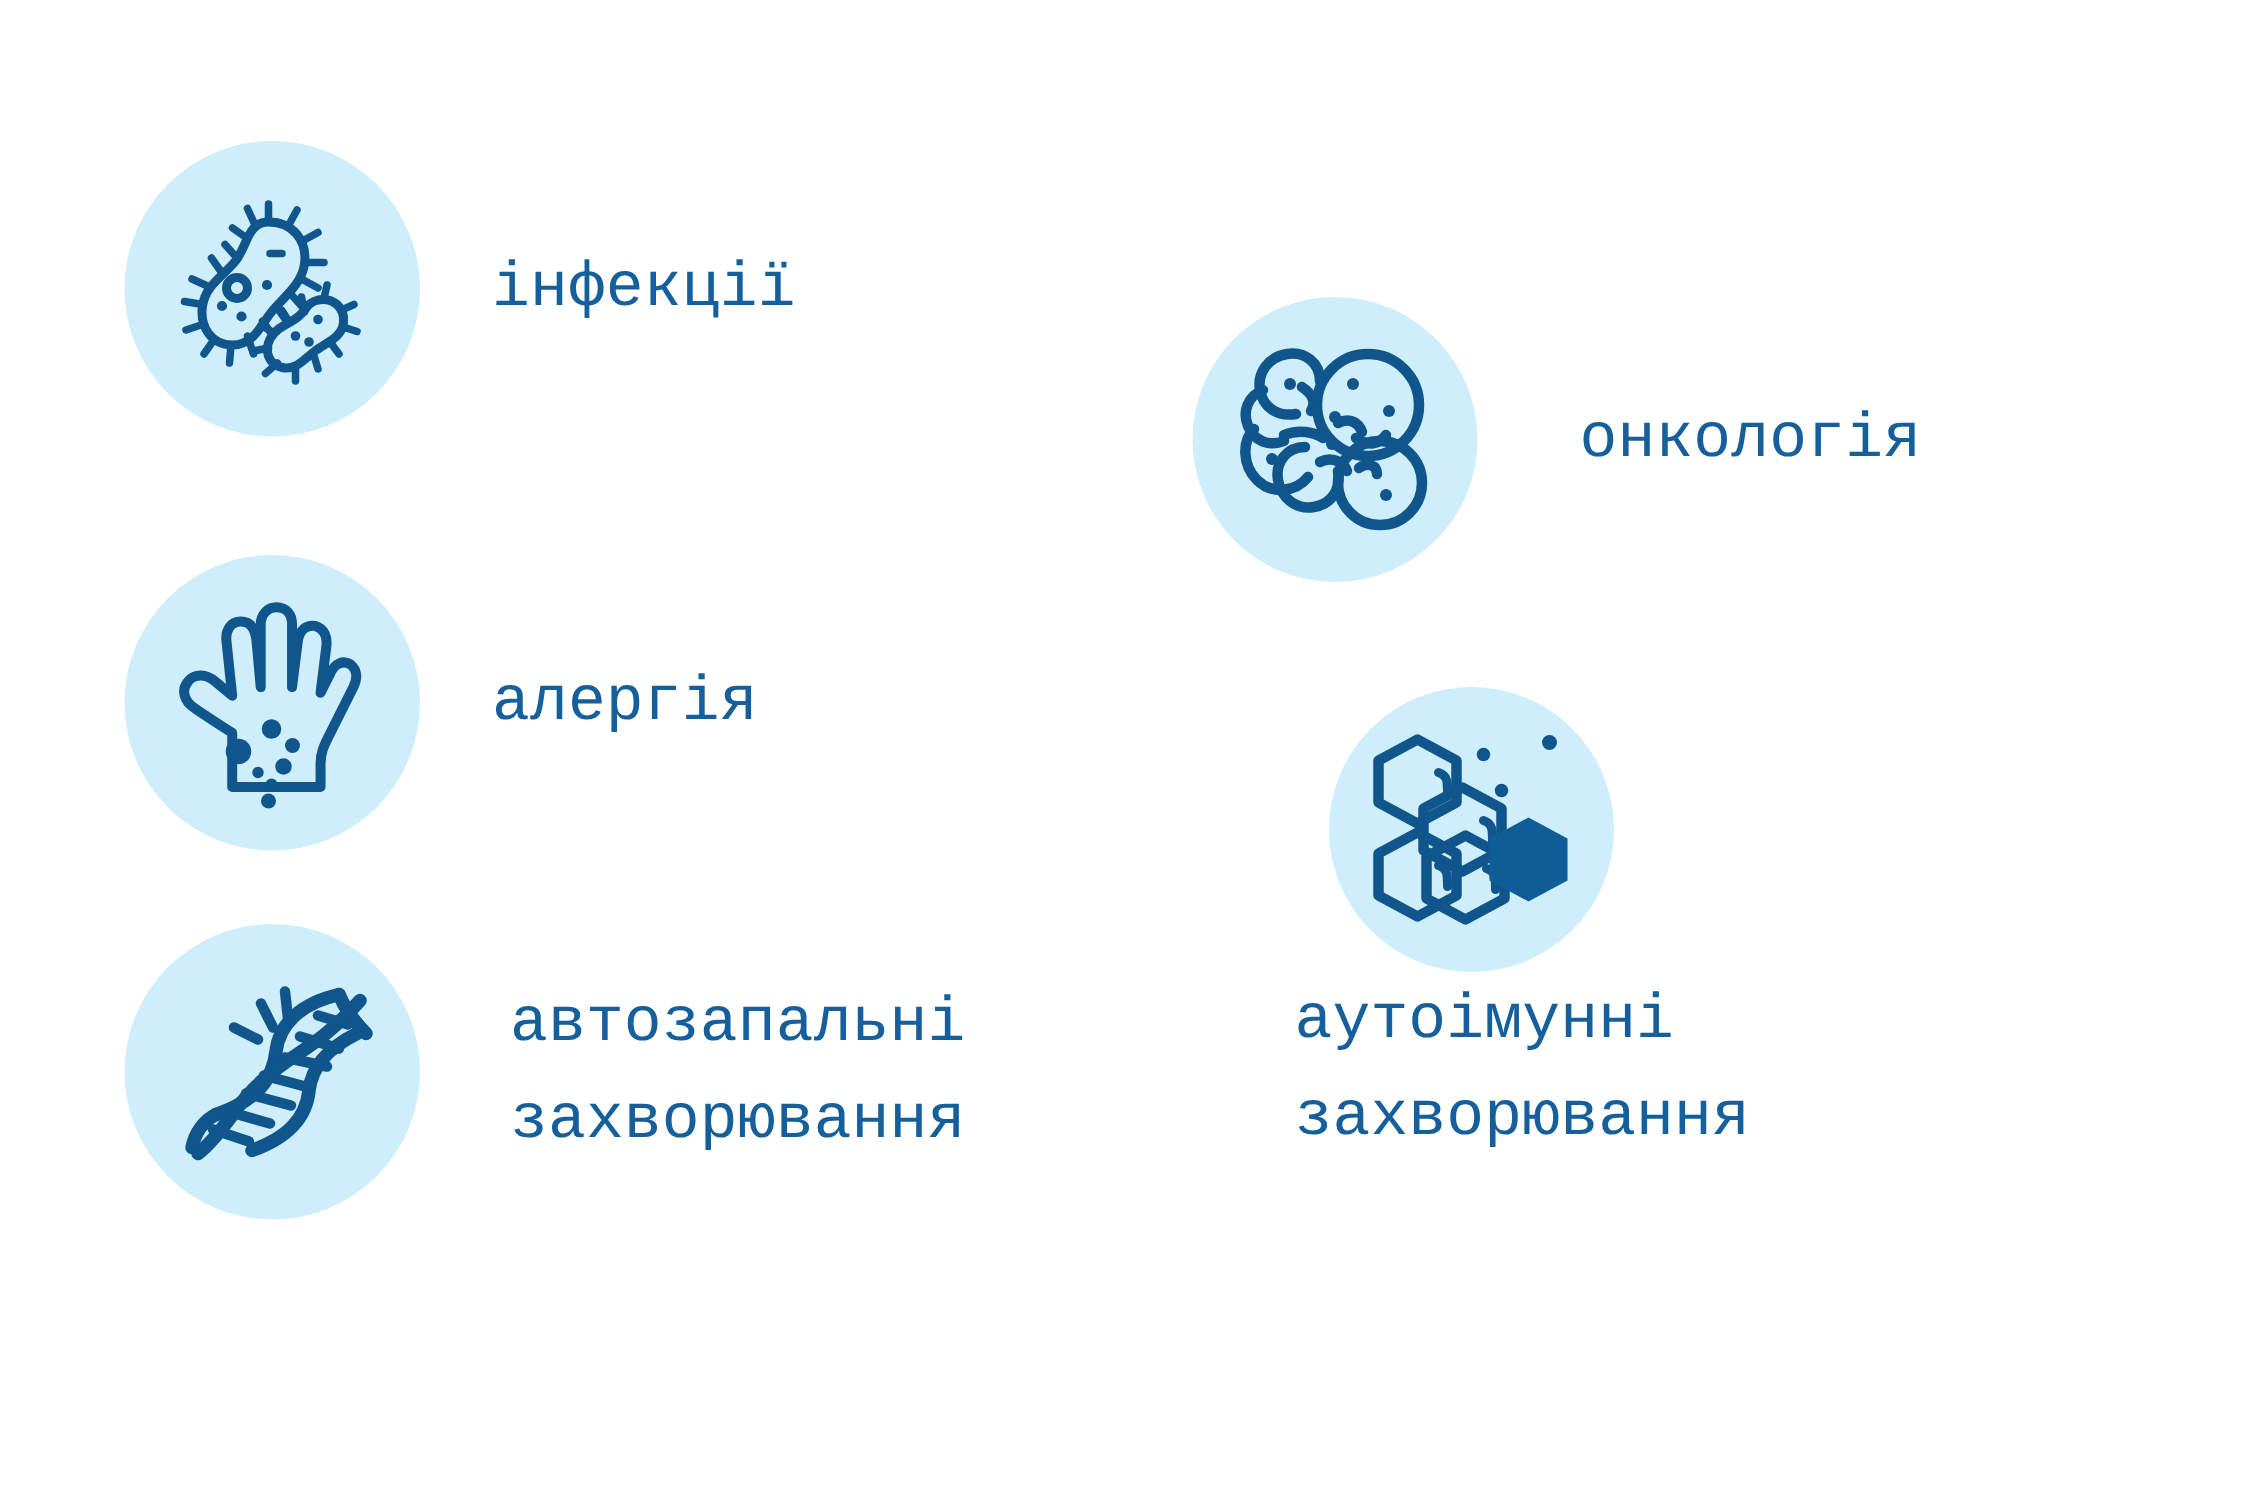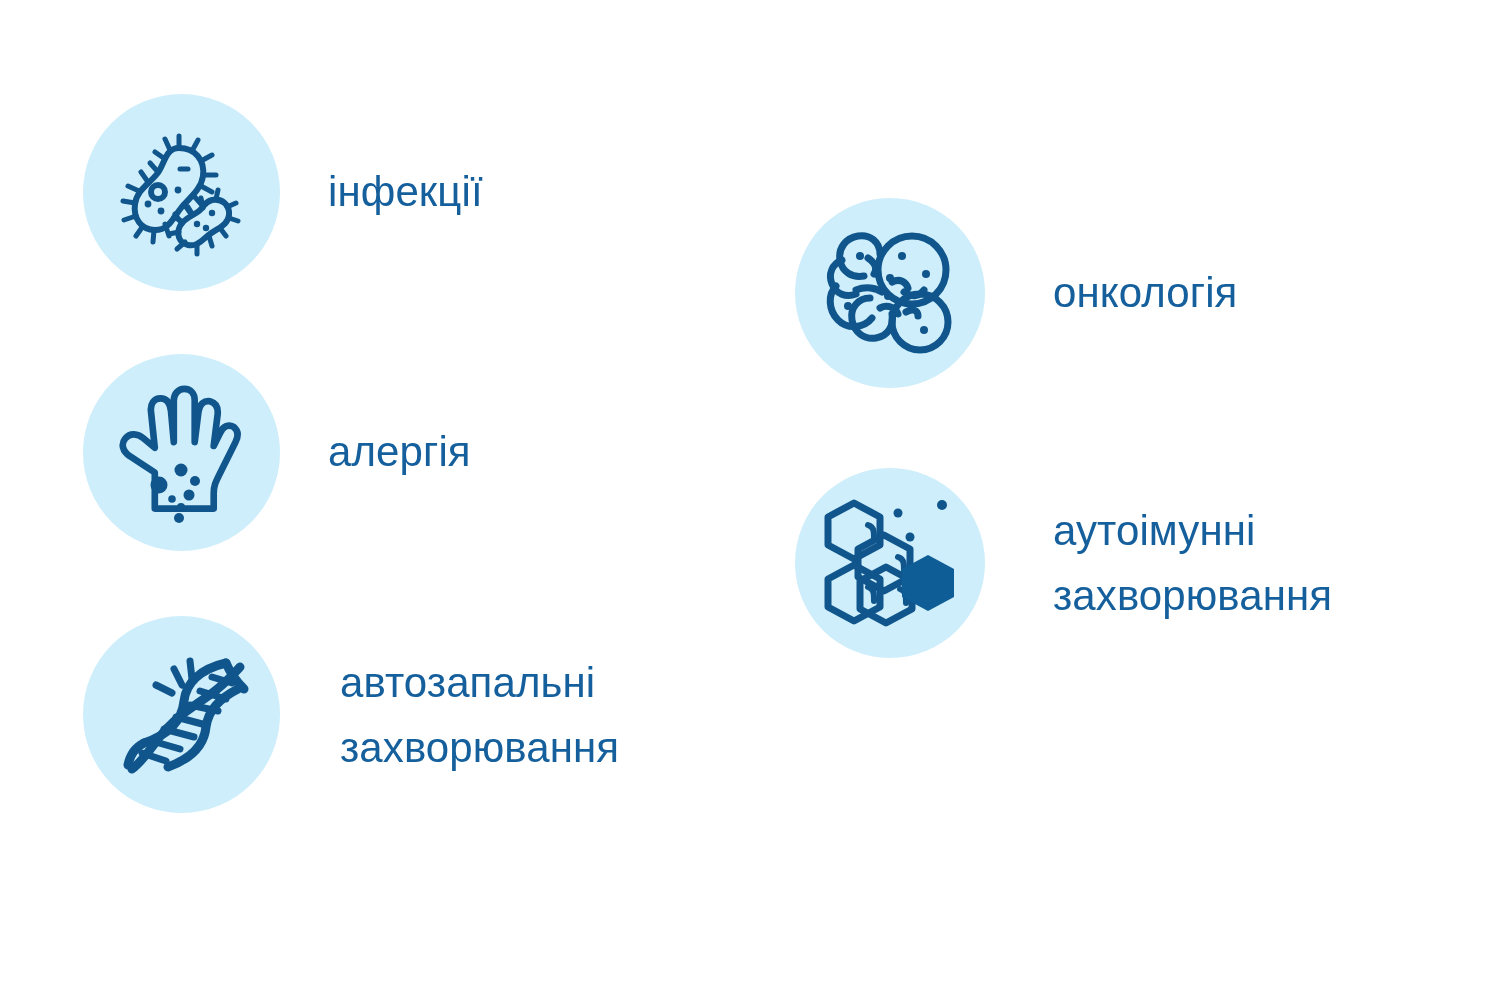--- a/index.html
+++ b/index.html
@@ -13,20 +13,21 @@
     background: #ffffff;
     font-family: "Liberation Sans", "DejaVu Sans", sans-serif;
     overflow: hidden;
     position: relative;
   }
 
   #stage {
     position: relative;
     width: 1500px;
     height: 786px;
+    font-family: Liberation Mono, monospace;
   }
 
   .cat-item {
     position: absolute;
     display: flex;
     align-items: center;
   }
 
   .icon-badge {
     position: relative;
@@ -51,29 +52,29 @@
     font-weight: 400;
     letter-spacing: 0.1px;
     white-space: pre-line;
   }
 
   
   .col-left .icon-badge { width: 197px; height: 197px; }
   .col-left .cat-label  { margin-left: 48px; }
 
   #item-infections   { left: 83px;  top: 94px; }
-  #item-allergy      { left: 83px;  top: 354px; }
+  #item-allergy      { left: 83px;  top: 370px; }
   #item-autoinflam   { left: 83px;  top: 616px; gap: 12px; }
 
   
   .col-right .icon-badge { width: 190px; height: 190px; }
   .col-right .cat-label  { margin-left: 68px; }
 
   #item-oncology     { left: 795px; top: 198px; }
-  #item-autoimmune   { left: 795px; top: 468px; }
+  #item-autoimmune   { left: 795px; top: 458px; flex-direction: column; }
 
   
   .single-line .cat-label { line-height: 1.15; }
 </style>
 </head>
 <body style="background: rgb(255, 255, 255);">
 
 <div id="stage">
 
   <div class="col-left">

